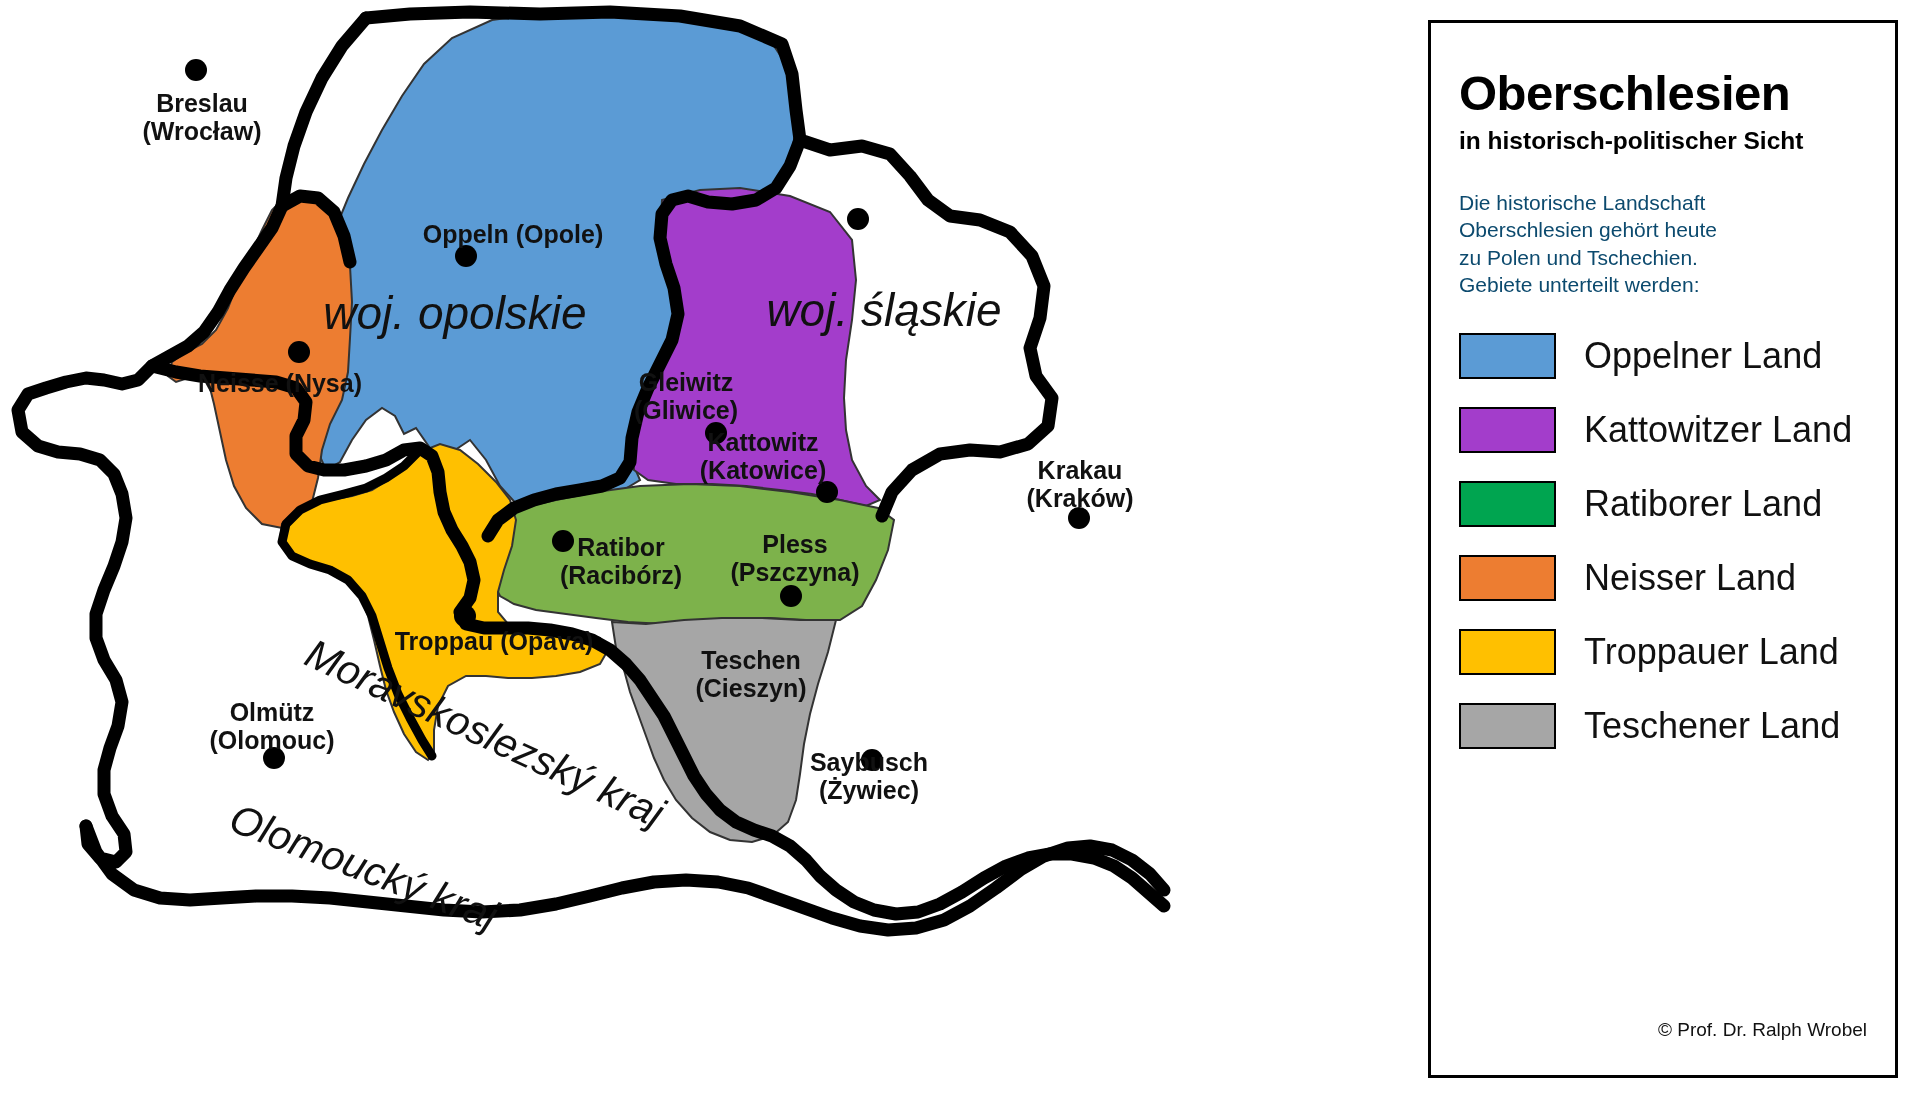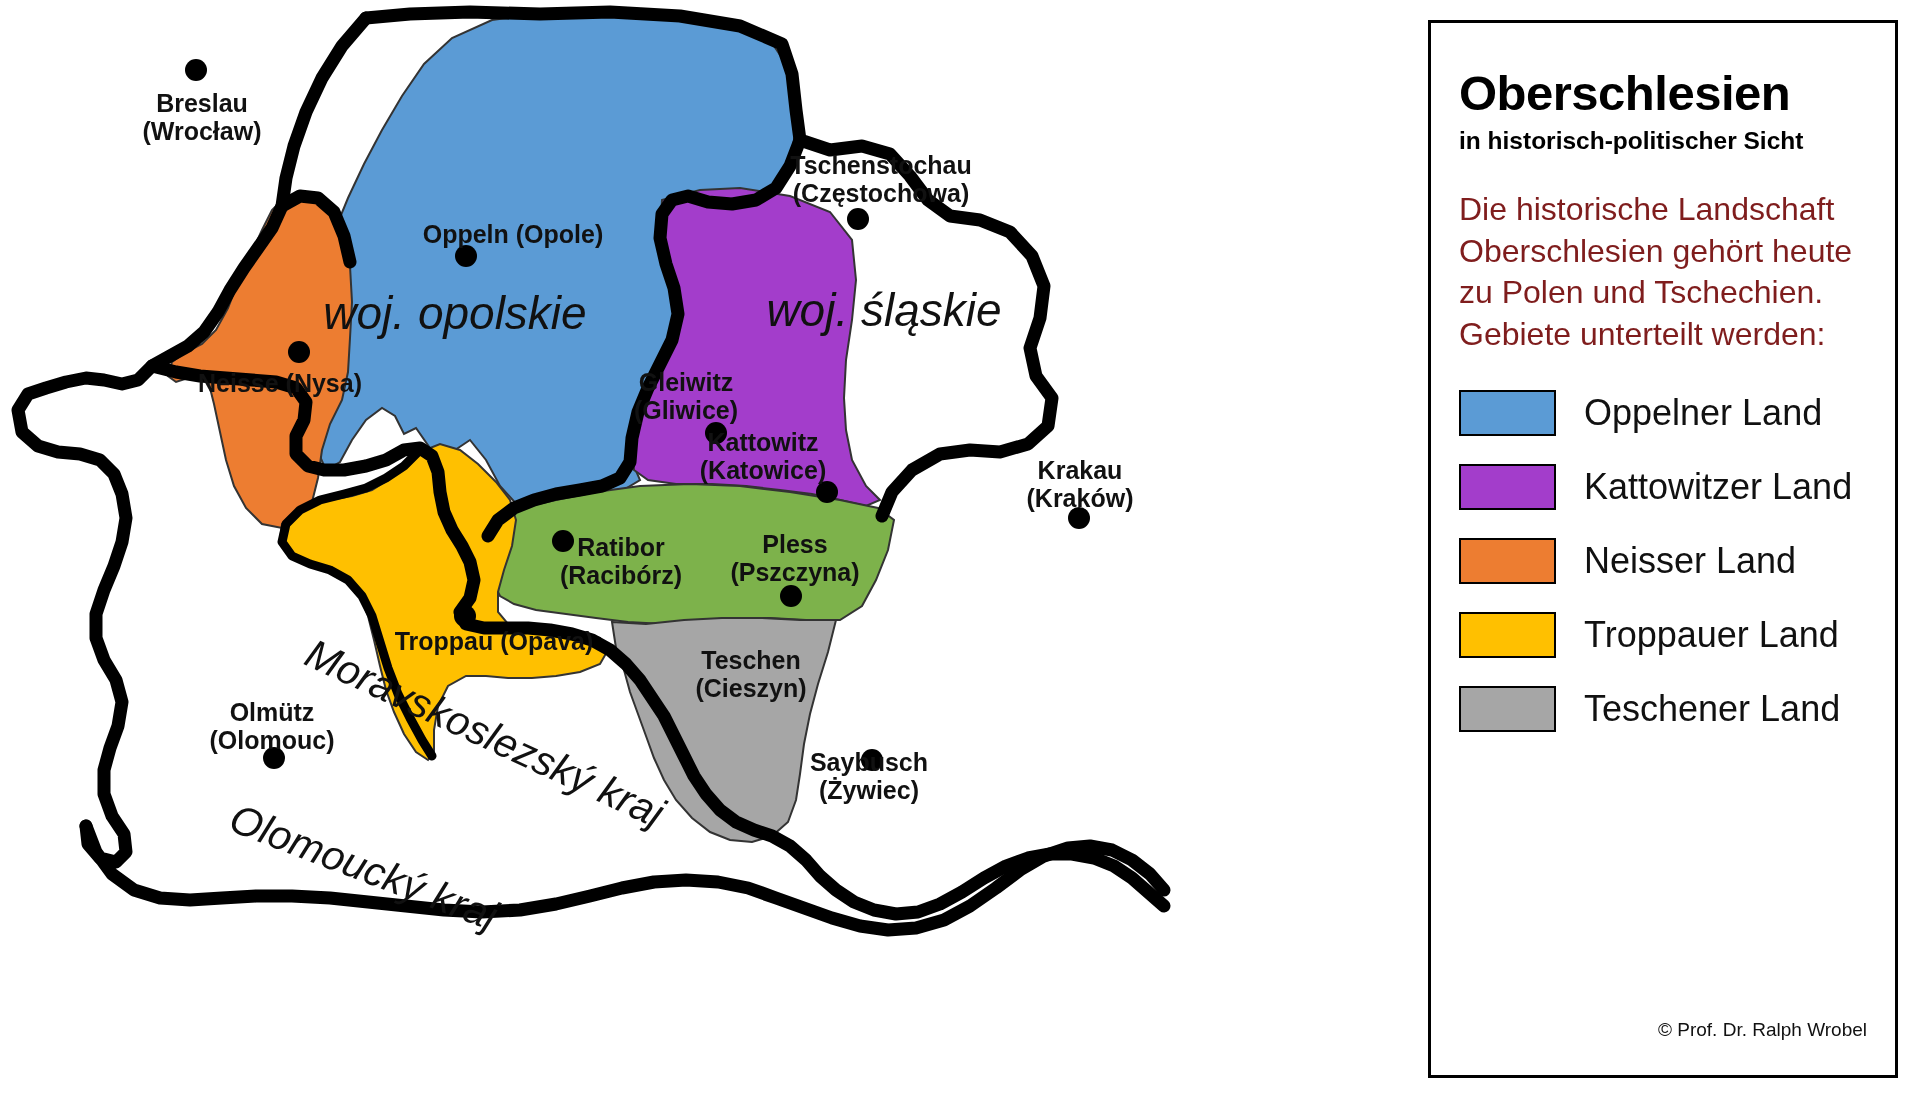--- a/index.html
+++ b/index.html
@@ -23,21 +23,21 @@
               white-space:nowrap;transform-origin:left top;}
 
   
   #legend{position:absolute;left:1428px;top:20px;width:470px;height:1058px;
           border:3px solid #000;background:#fff;box-sizing:border-box;}
   #legend-inner{position:absolute;left:0;top:0;right:0;bottom:0;padding:46px 26px 16px 26px;box-sizing:border-box;}
   #legend-title{font-size:49px;font-weight:bold;letter-spacing:-0.5px;
                 color:#000;line-height:1.0;margin:0 0 10px 2px;}
   #legend-subtitle{font-size:24.5px;font-weight:bold;color:#000;
                    line-height:1.1;margin:0 0 34px 2px;}
-  #legend-desc{font-size:32px;color:#7f1d1d;line-height:1.30;margin:0 0 28px 2px;}
+  #legend-desc{font-size:21px;color:#0c4a6e;line-height:1.30;margin:0 0 28px 2px;}
   #legend-desc div{white-space:nowrap;}
   .legend-row{display:flex;align-items:center;height:60px;margin-bottom:14px;}
   .swatch{width:97px;height:46px;border:2.5px solid #000;box-sizing:border-box;
           flex:0 0 auto;margin-left:2px;}
   .legend-label{font-size:36px;color:#111;margin-left:28px;white-space:nowrap;}
   #copyright{position:absolute;right:28px;bottom:34px;font-size:19px;color:#111;}
 </style>
 </head>
 <body>
 
@@ -133,24 +133,20 @@
       <div>Breslau</div>
       <div>(Wrocław)</div>
     </div>
 
     <div class="city-dot" style="left:466px;top:256px;"></div>
     <div class="city-label" style="left:513px;top:220px;">
       <div>Oppeln (Opole)</div>
     </div>
 
     <div class="city-dot" style="left:858px;top:219px;"></div>
-    <div class="city-label" style="left:881px;top:151px;">
-      <div>Tschenstochau</div>
-      <div>(Częstochowa)</div>
-    </div>
 
     <div class="city-dot" style="left:299px;top:352px;"></div>
     <div class="city-label" style="left:280px;top:369px;">
       <div>Neisse (Nysa)</div>
     </div>
 
     <div class="city-dot" style="left:716px;top:433px;"></div>
     <div class="city-label" style="left:686px;top:368px;">
       <div>Gleiwitz</div>
       <div>(Gliwice)</div>
@@ -217,20 +213,24 @@
 
       <div class="legend-row">
         <div class="swatch" style="background:#5B9BD5;"></div>
         <div class="legend-label">Oppelner Land</div>
       </div>
       <div class="legend-row">
         <div class="swatch" style="background:#A33DCB;"></div>
         <div class="legend-label">Kattowitzer Land</div>
       </div>
       <div class="legend-row">
+        <div class="swatch" style="background:#00A550;"></div>
+        <div class="legend-label">Ratiborer Land</div>
+      </div>
+      <div class="legend-row">
         <div class="swatch" style="background:#ED7D31;"></div>
         <div class="legend-label">Neisser Land</div>
       </div>
       <div class="legend-row">
         <div class="swatch" style="background:#FFC000;"></div>
         <div class="legend-label">Troppauer Land</div>
       </div>
       <div class="legend-row">
         <div class="swatch" style="background:#A6A6A6;"></div>
         <div class="legend-label">Teschener Land</div>

